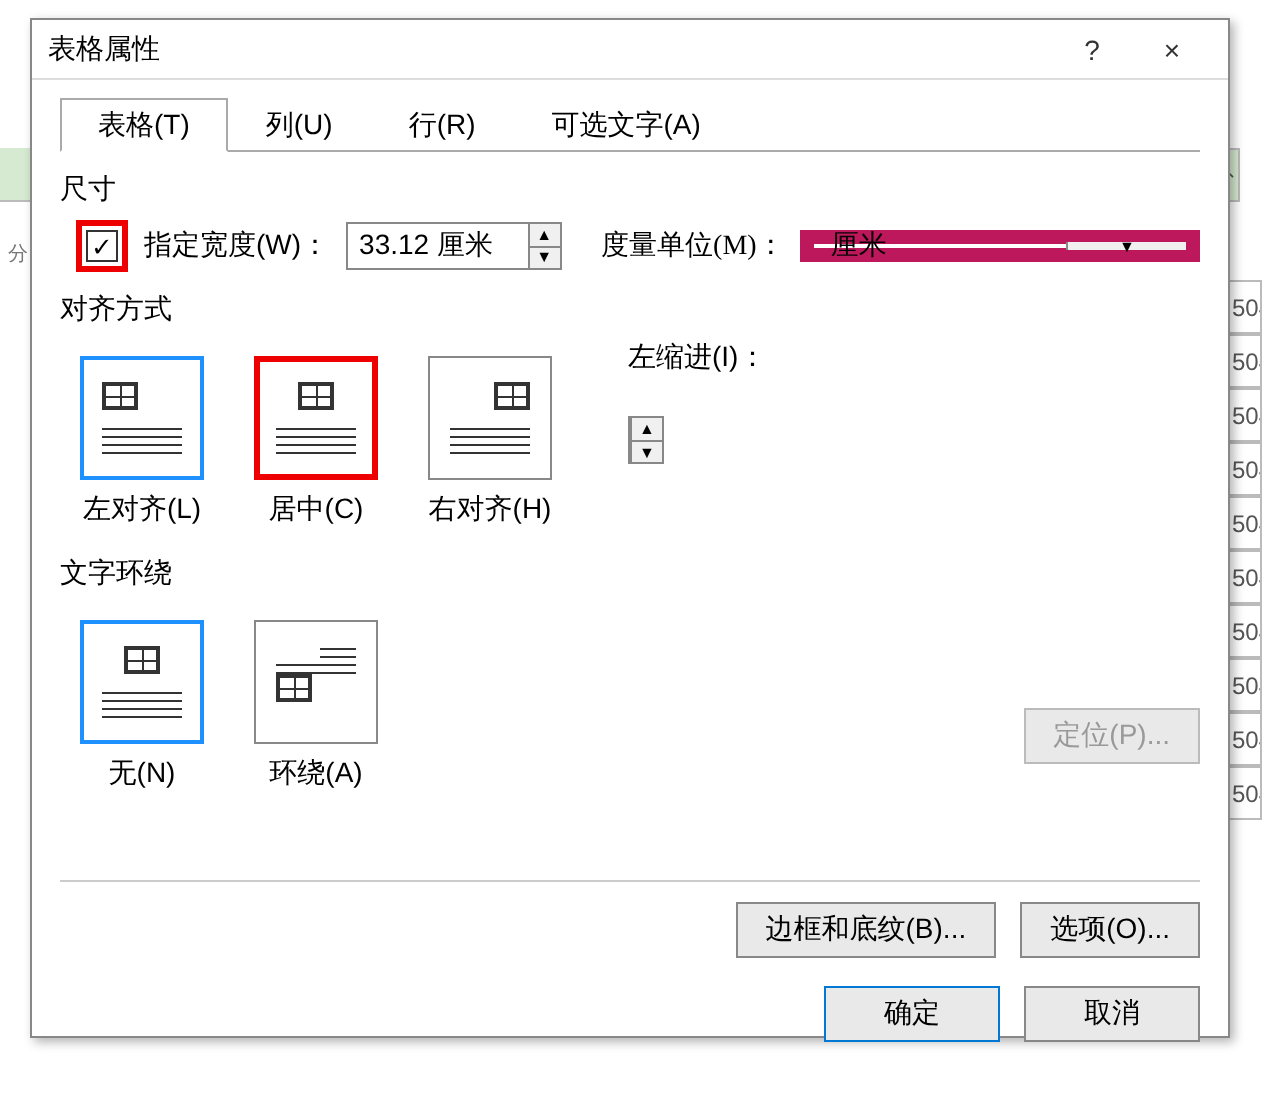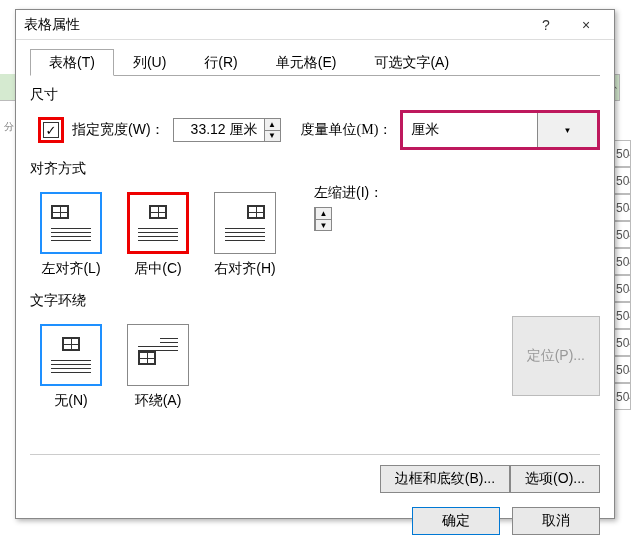--- a/index.html
+++ b/index.html
@@ -18,26 +18,26 @@
 
 .section-label { margin-top: 10px; margin-bottom: 6px; }
 .row { display: flex; align-items: center; gap: 8px; }
 
 .checkbox { width: 16px; height: 16px; border: 1px solid #333; display: inline-flex; align-items: center; justify-content: center; background: #fff; }
 .checkbox.checked::after { content: "✓"; font-size: 13px; line-height: 1; }
 
 .red-highlight { border: 3px solid #e00; padding: 2px; display: inline-flex; align-items: center; }
 
 .spinner { display: inline-flex; border: 1px solid #888; height: 24px; }
-.spinner input { border: none; width: 90px; padding: 2px 6px; outline: none; text-align: right; }
+.spinner input { border: none; width: 90px; padding: 2px 6px; outline: none; }
 .spinner .arrows { width: 16px; display: flex; flex-direction: column; border-left: 1px solid #888; }
 .spinner .arrows span { flex: 1; display: flex; align-items: center; justify-content: center; font-size: 8px; background: #f0f0f0; cursor: pointer; }
 .spinner .arrows span:first-child { border-bottom: 1px solid #888; }
 
-.select { display: inline-flex; border: 3px solid #be185d; height: 40px; align-items: center; }
+.select { display: inline-flex; border: 7px solid #be185d; height: 16px; align-items: center; }
 .select span { padding: 2px 8px; min-width: 60px; }
 .select .arrow { width: 20px; height: 100%; border-left: 1px solid #888; display: flex; align-items: center; justify-content: center; font-size: 8px; background: #f0f0f0; }
 
 .align-grid { display: flex; gap: 25px; margin: 8px 0 4px 10px; }
 .align-option { text-align: center; }
 .align-box { width: 62px; height: 62px; border: 1px solid #888; display: flex; align-items: center; justify-content: center; cursor: pointer; margin-bottom: 6px; }
 .align-box.selected { border: 2px solid #1e90ff; }
 .align-box .inner { width: 40px; height: 40px; position: relative; }
 .align-box .table-icon { position: absolute; top: 2px; width: 18px; height: 14px; border: 2px solid #333; }
 .align-box .table-icon::before { content: ""; position: absolute; left: 0; right: 0; top: 50%; border-top: 1px solid #333; }
@@ -45,33 +45,33 @@
 .align-box .lines { position: absolute; bottom: 2px; left: 0; right: 0; }
 .align-box .lines div { height: 1px; background: #333; margin-top: 3px; }
 
 .align-left .table-icon { left: 0; }
 .align-center .table-icon { left: 11px; }
 .align-right .table-icon { right: 0; }
 
 .red-box { border: 3px solid #e00 !important; }
 
 .indent-block { margin-left: 30px; }
-.indent-block label { display: block; margin-bottom: 1px; text-align: right; }
+.indent-block label { display: block; margin-bottom: 16px; text-align: right; }
 
 .wrap-none .table-icon { left: 11px; }
 .wrap-around .inner .lines div:nth-child(1),
 .wrap-around .inner .lines div:nth-child(2) { margin-left: 22px; }
 .wrap-around .table-icon { left: 0; top: 16px; }
 
 .btn-std { border: 1px solid #888; background: #e9e9e9; padding: 4px 14px; cursor: pointer; min-width: 88px; }
 .btn-std:disabled { color: #999; border-color: #bbb; }
 .btn-primary { border: 1px solid #0078d4; }
 
 .footer-row { display: flex; justify-content: flex-end; gap: 12px; margin-top: 14px; }
-.mid-row { display: flex; justify-content: flex-end; margin-top: 40px; padding-top: 10px; border-top: 1px solid #ccc; }
+.mid-row { display: flex; justify-content: flex-end; gap: 12px; margin-top: 40px; padding-top: 10px; border-top: 1px solid #ccc; }
 
 
 .bg-col { position: absolute; right: 0; top: 140px; width: 18px; }
 .bg-col div { height: 27px; border: 1px solid #bbb; color: #555; font-size: 12px; padding-left: 2px; line-height: 27px; overflow: hidden; }
 .bg-green { position: absolute; left: 0; top: 74px; height: 27px; width: 620px; background: #d5ead0; border-bottom: 1px solid #bbb; }
 .bg-green .cell { position:absolute; right:0; top:0; width:18px; height:27px; border:1px solid #bbb; color:#555; font-size:12px; padding-left:2px; line-height:27px; background:#d5ead0; }
 .tiny { position:absolute; left:4px; top: 120px; font-size: 10px; color:#777; }
 </style>
 </head>
 <body>
@@ -103,21 +103,20 @@
         <span>×</span>
       </div>
   </div>
 
   <div class="content">
 
     <div class="tabstrip">
       <div class="tab active"><span>表格(T)</span></div>
       <div class="tab"><span>列(U)</span></div>
       <div class="tab"><span>行(R)</span></div>
-      <div class="tab"><span>单元格(E)</span></div>
       <div class="tab"><span>可选文字(A)</span></div>
     </div>
 
     <div class="section-label">尺寸</div>
 
     <div class="row" style="margin-left:8px;">
       <span class="red-highlight">
         <span class="checkbox checked"></span>
       </span>
       <span>指定宽度(W)：</span>
@@ -219,21 +218,21 @@
                   <div></div>
                   <div style="margin-left:0"></div>
                   <div style="margin-left:0"></div>
                 </div>
                 <div class="table-icon"></div>
               </div>
           </div>
           <div>环绕(A)</div>
         </div>
       </div>
-      <div style="flex:1; display:flex; justify-content:flex-end; height:80px;">
+      <div style="flex:1; display:flex; align-items:flex-end; justify-content:flex-end; height:80px;">
         <button class="btn-std" disabled="">定位(P)...</button>
       </div>
     </div>
 
     <div class="mid-row">
       <button class="btn-std">边框和底纹(B)...</button>
       <button class="btn-std">选项(O)...</button>
     </div>
 
     <div class="footer-row">

